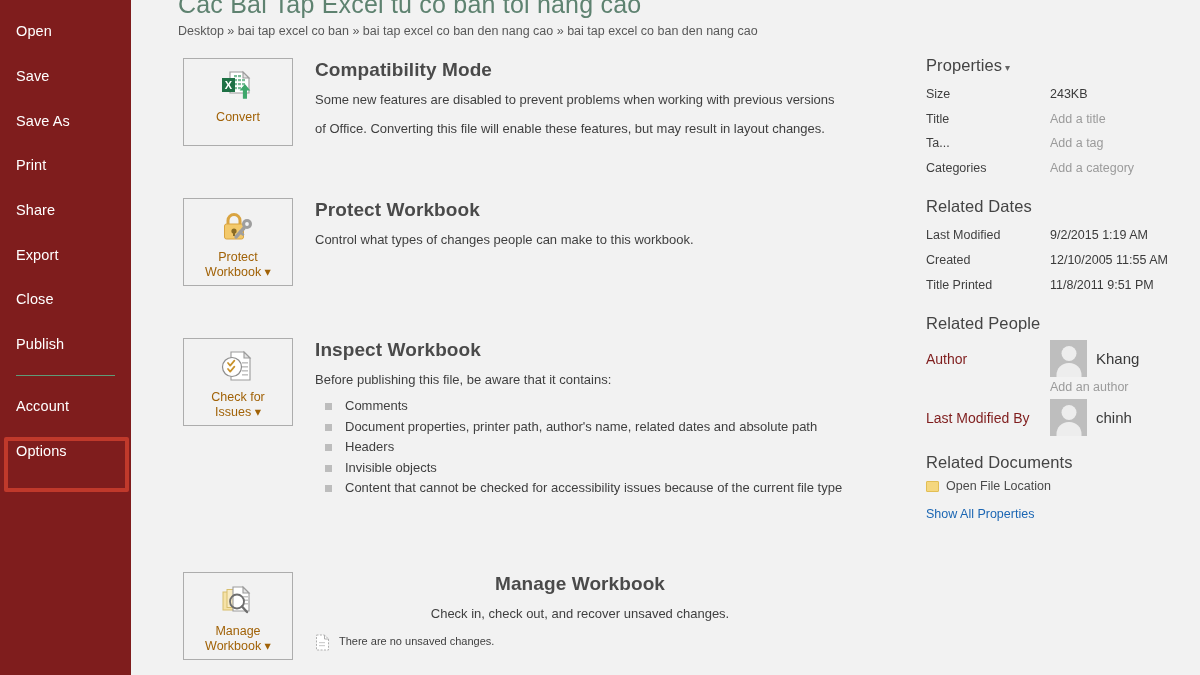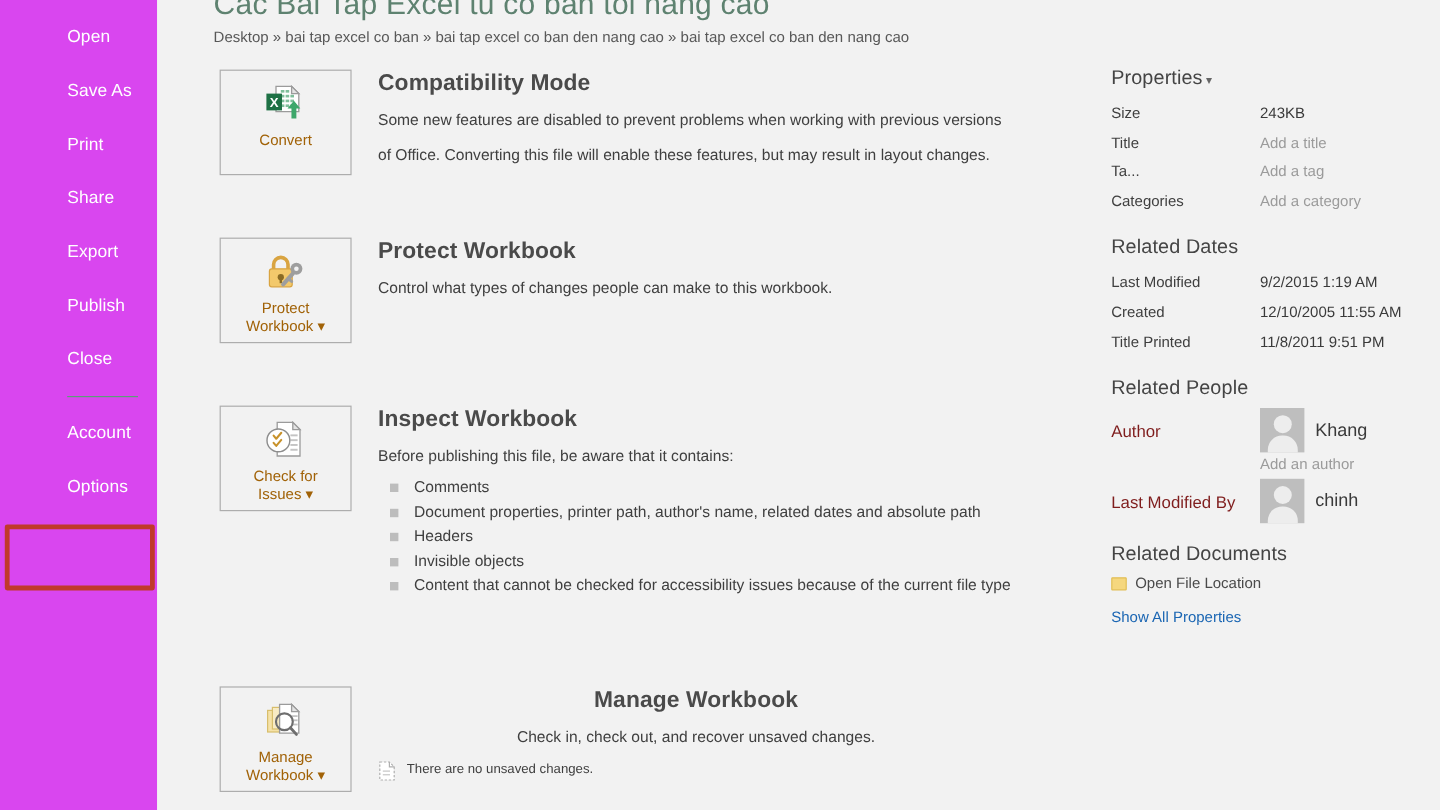--- a/index.html
+++ b/index.html
@@ -7,22 +7,21 @@
   body {
     font-family:"Liberation Sans", sans-serif;
     background:#F2F2F2;
     color:#444;
     position:relative;
   }
 
   
   #sidebar {
     position:absolute; left:0; top:0; width:131px; height:675px;
-    background:#d946ef;
-    padding-left:40px;
+    background:#7f1d1d;
   }
   .nav-item {
     color:#FFFFFF;
     font-size:14.5px;
     padding-left:16px;
     height:44.7px;
     display:flex; align-items:center;
     cursor:pointer;
     letter-spacing:.1px;
   }
@@ -135,36 +134,39 @@
 </style>
 </head>
 <body>
 
 <div id="sidebar">
   <div style="height:9px"></div>
   <div class="nav-item">
       <span>Open</span>
     </div>
   <div class="nav-item">
+      <span>Save</span>
+    </div>
+  <div class="nav-item">
       <span>Save As</span>
     </div>
   <div class="nav-item">
       <span>Print</span>
     </div>
   <div class="nav-item">
       <span>Share</span>
     </div>
   <div class="nav-item">
       <span>Export</span>
     </div>
   <div class="nav-item">
+      <span>Close</span>
+    </div>
+  <div class="nav-item">
       <span>Publish</span>
-    </div>
-  <div class="nav-item">
-      <span>Close</span>
     </div>
   <div id="nav-divider"></div>
   <div class="nav-item">
       <span>Account</span>
     </div>
   <div class="nav-item">
       <span>Options</span>
     </div>
   <div id="options-highlight"></div>
 </div>

